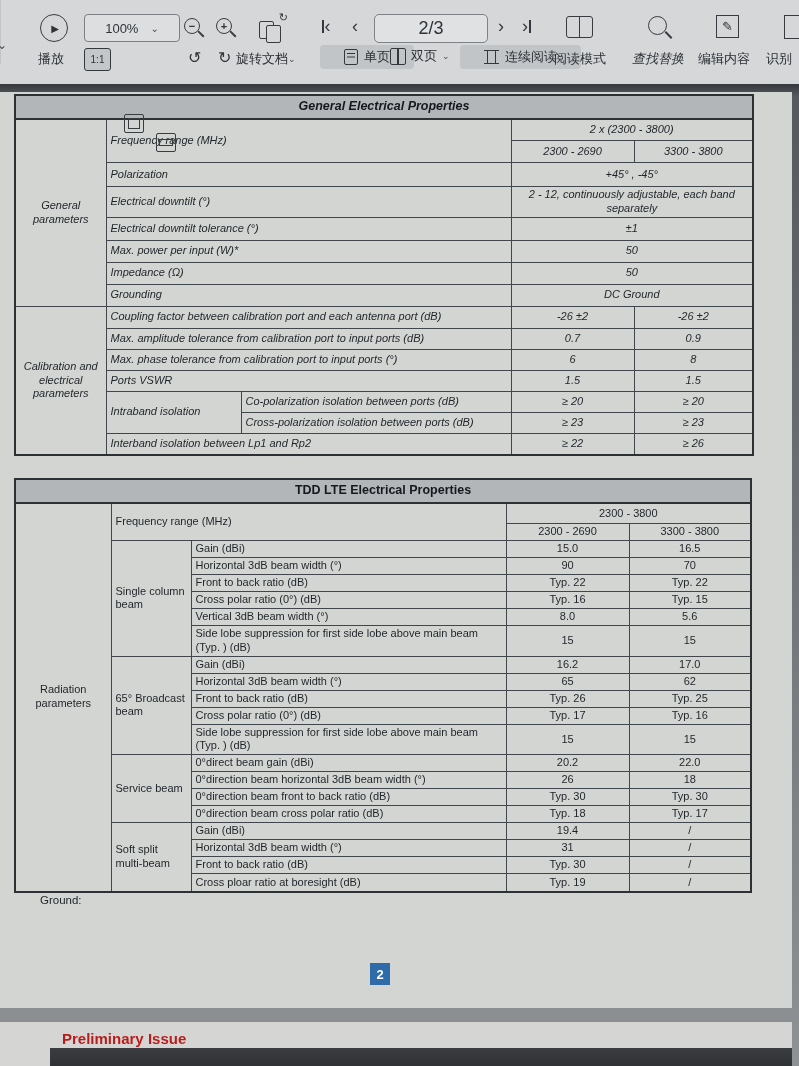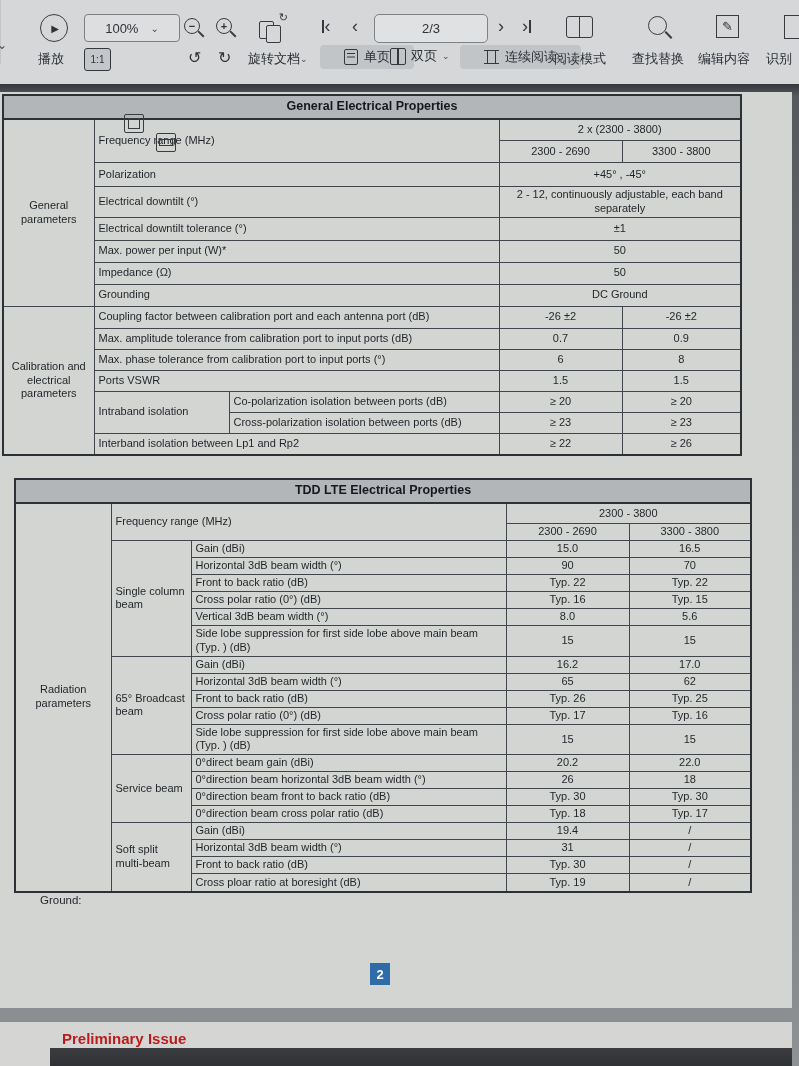--- a/index.html
+++ b/index.html
@@ -26,21 +26,21 @@
   #zoom-in{left:216px;top:18px;}
   #pages-icon{left:258px;top:14px;width:30px;height:28px;}
   #pages-icon .b1{position:absolute;left:1px;top:7px;width:13px;height:16px;border:1.5px solid #383c41;border-radius:2px;}
   #pages-icon .b2{position:absolute;left:8px;top:11px;width:13px;height:16px;border:1.5px solid #383c41;border-radius:2px;background:#d5d7d9;}
   #pages-icon .rr{position:absolute;right:0;top:-3px;font-size:11px;}
   .chev{font-size:18px;line-height:1;color:#34383d;}
   .navbar{display:inline-block;width:1.6px;height:13px;background:#34383d;}
   #nav-first{left:322px;top:17px;gap:1px;}
   #nav-prev{left:352px;top:17px;}
   #page-input{left:374px;top:14px;width:112px;height:27px;border:1.2px solid #7d8287;border-radius:5px;background:#dfe1e3;}
-  #page-input span{font-size:13px;}
+  #page-input span{font-size:18px;}
   #nav-next{left:498px;top:17px;}
   #nav-last{left:522px;top:17px;gap:1px;}
   #book-icon{left:566px;top:16px;width:25px;height:20px;border:1.6px solid #383c41;border-radius:3px;}
   #book-icon::before{content:'';width:1.6px;height:100%;background:#383c41;}
   #tb-sep{left:620px;top:9px;width:1px;height:64px;background:#c2c5c7;}
   #search-icon{left:648px;top:16px;}
   #search-icon .m2{width:17px;height:17px;border:1.8px solid #383c41;border-radius:50%;position:relative;}
   #search-icon .m2::after{content:'';position:absolute;width:9px;height:2px;background:#383c41;right:-7px;bottom:-2px;transform:rotate(45deg);}
   #edit-icon{left:716px;top:15px;width:21px;height:21px;border:1.5px solid #383c41;}
   #edit-icon span{font-size:13px;}
@@ -48,46 +48,46 @@
   
   #play-lbl{left:38px;top:50px;}
   #ratio-btn{left:84px;top:48px;width:25px;height:21px;border:1.5px solid #34383d;border-radius:3px;background:#c4c7ca;font-size:10px;}
   .fitbox{width:18px;height:17px;border:1.5px solid #383c41;border-radius:2px;position:relative;}
   #fit-page-icon{left:124px;top:50px;}
   #fit-page-icon::before{content:'';position:absolute;left:3px;top:3px;right:3px;bottom:3px;border:1.2px solid #383c41;}
   #fit-width-icon{left:156px;top:50px;}
   #fit-width-icon::before{content:'';position:absolute;left:2px;top:5px;right:2px;bottom:5px;border:1.2px solid #383c41;}
   #rot-left{left:188px;top:48px;font-size:16px;}
   #rot-right{left:218px;top:48px;font-size:16px;}
-  #rotate-doc{left:248px;top:50px;gap:0;}
+  #rotate-doc{left:236px;top:50px;gap:0;}
   .car2{font-size:9px;color:#4a4e53;}
   .chip{background:#c2c5c8;border-radius:4px;padding:3px 24px;gap:6px;}
   #single-page{left:320px;top:45px;}
   .doclines{width:12px;height:14px;border:1.4px solid #34383d;border-radius:2px;position:relative;}
   .doclines::before{content:'';position:absolute;left:2px;right:2px;top:3px;height:1.3px;background:#34383d;box-shadow:0 3.5px 0 #34383d;}
   #double-page{left:390px;top:47px;gap:5px;}
   .twocol{width:14px;height:15px;border:1.4px solid #34383d;border-radius:2px;display:flex;justify-content:center;}
   .twocol::before{content:'';width:1.4px;height:100%;background:#34383d;}
   #continuous{left:460px;top:45px;justify-content:center;}
   .contic{width:15px;height:12px;border-top:1.6px solid #34383d;border-bottom:1.6px solid #34383d;position:relative;}
   .contic::before{content:'';position:absolute;left:3px;top:0;bottom:0;width:1.4px;background:#34383d;}
   .contic::after{content:'';position:absolute;right:3px;top:0;bottom:0;width:1.4px;background:#34383d;}
   #reading-mode{left:554px;top:50px;}
-  #find-replace{left:632px;top:50px;}
+  #find-replace{left:632px;top:50px;font-style:italic;}
   #edit-content{left:698px;top:50px;}
   #recognize{left:766px;top:50px;}
   
   #viewer{position:absolute;top:84px;left:0;width:799px;height:982px;
     background:linear-gradient(180deg,#34383c 0%,#55595d 1.2%,#6d7175 45%,#8f9294 100%);}
   #page1{position:absolute;top:8px;left:0;width:792px;height:916px;background:#d3d5d2;}
   #page2{position:absolute;top:938px;left:0;width:792px;height:128px;background:#d5d6d4;}
   
   table{border-collapse:collapse;table-layout:fixed;position:absolute;background:#d3d5d2;}
   td{border:1px solid #41464c;font-size:11px;color:#1f2429;padding:1px 4px;vertical-align:middle;line-height:1.25;overflow:hidden;}
-  #t1{left:2px;top:2px;width:738px;border:2px solid #2c3136;}
+  #t1{left:14px;top:2px;width:738px;border:2px solid #2c3136;font-style:italic;}
   #t2{left:14px;top:386px;width:736px;border:2px solid #2c3136;}
   .ttl{background:#b2b6b9;font-weight:bold;font-size:12.5px;text-align:center;color:#15191e;
        border-bottom:2px solid #2c3136;padding:3px;}
   .val{text-align:center;}
   .grp{text-align:center;font-size:11px;}
   .beam{text-align:left;font-size:11px;}
   
   #notes{position:absolute;left:40px;top:801px;width:706px;font-size:11.5px;color:#22262b;line-height:1.3;}
   
   #pgnum{position:absolute;left:370px;top:871px;width:20px;height:22px;background:#2e6ba8;color:#fff;

